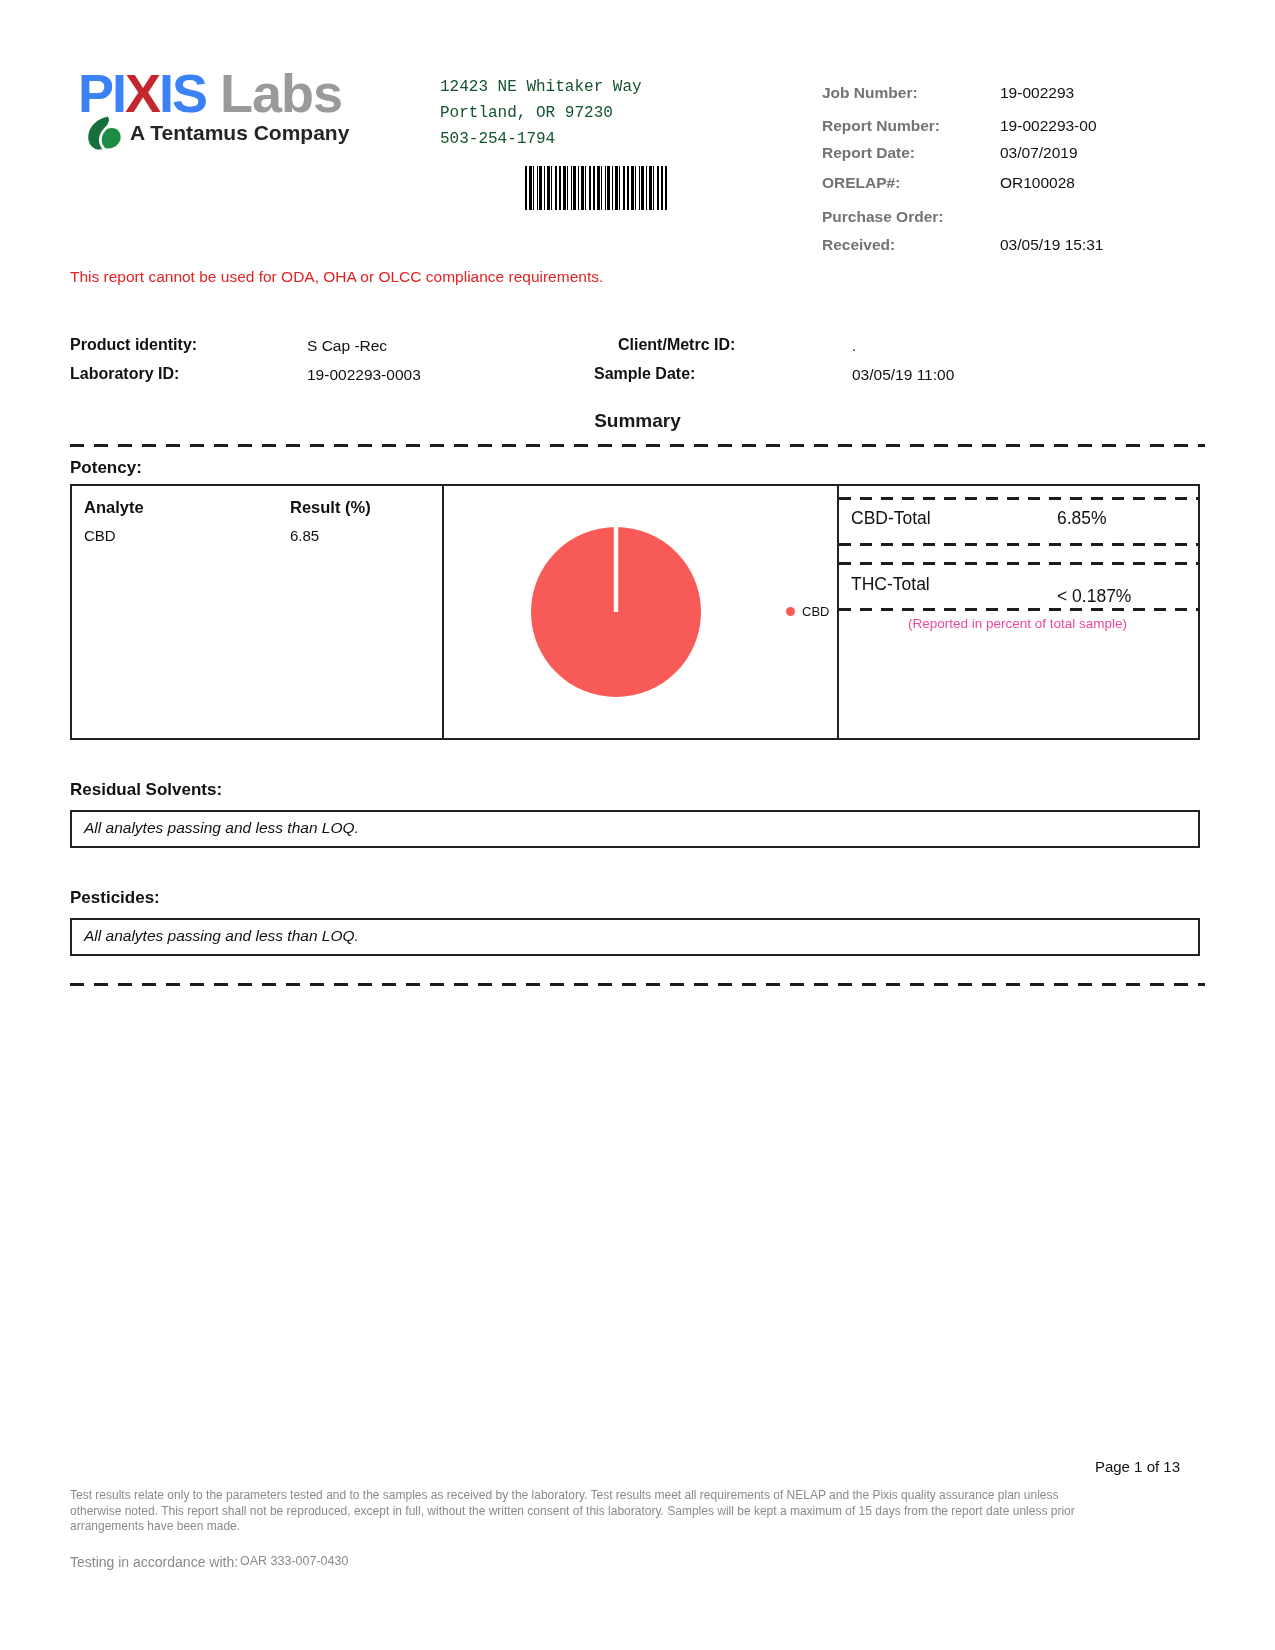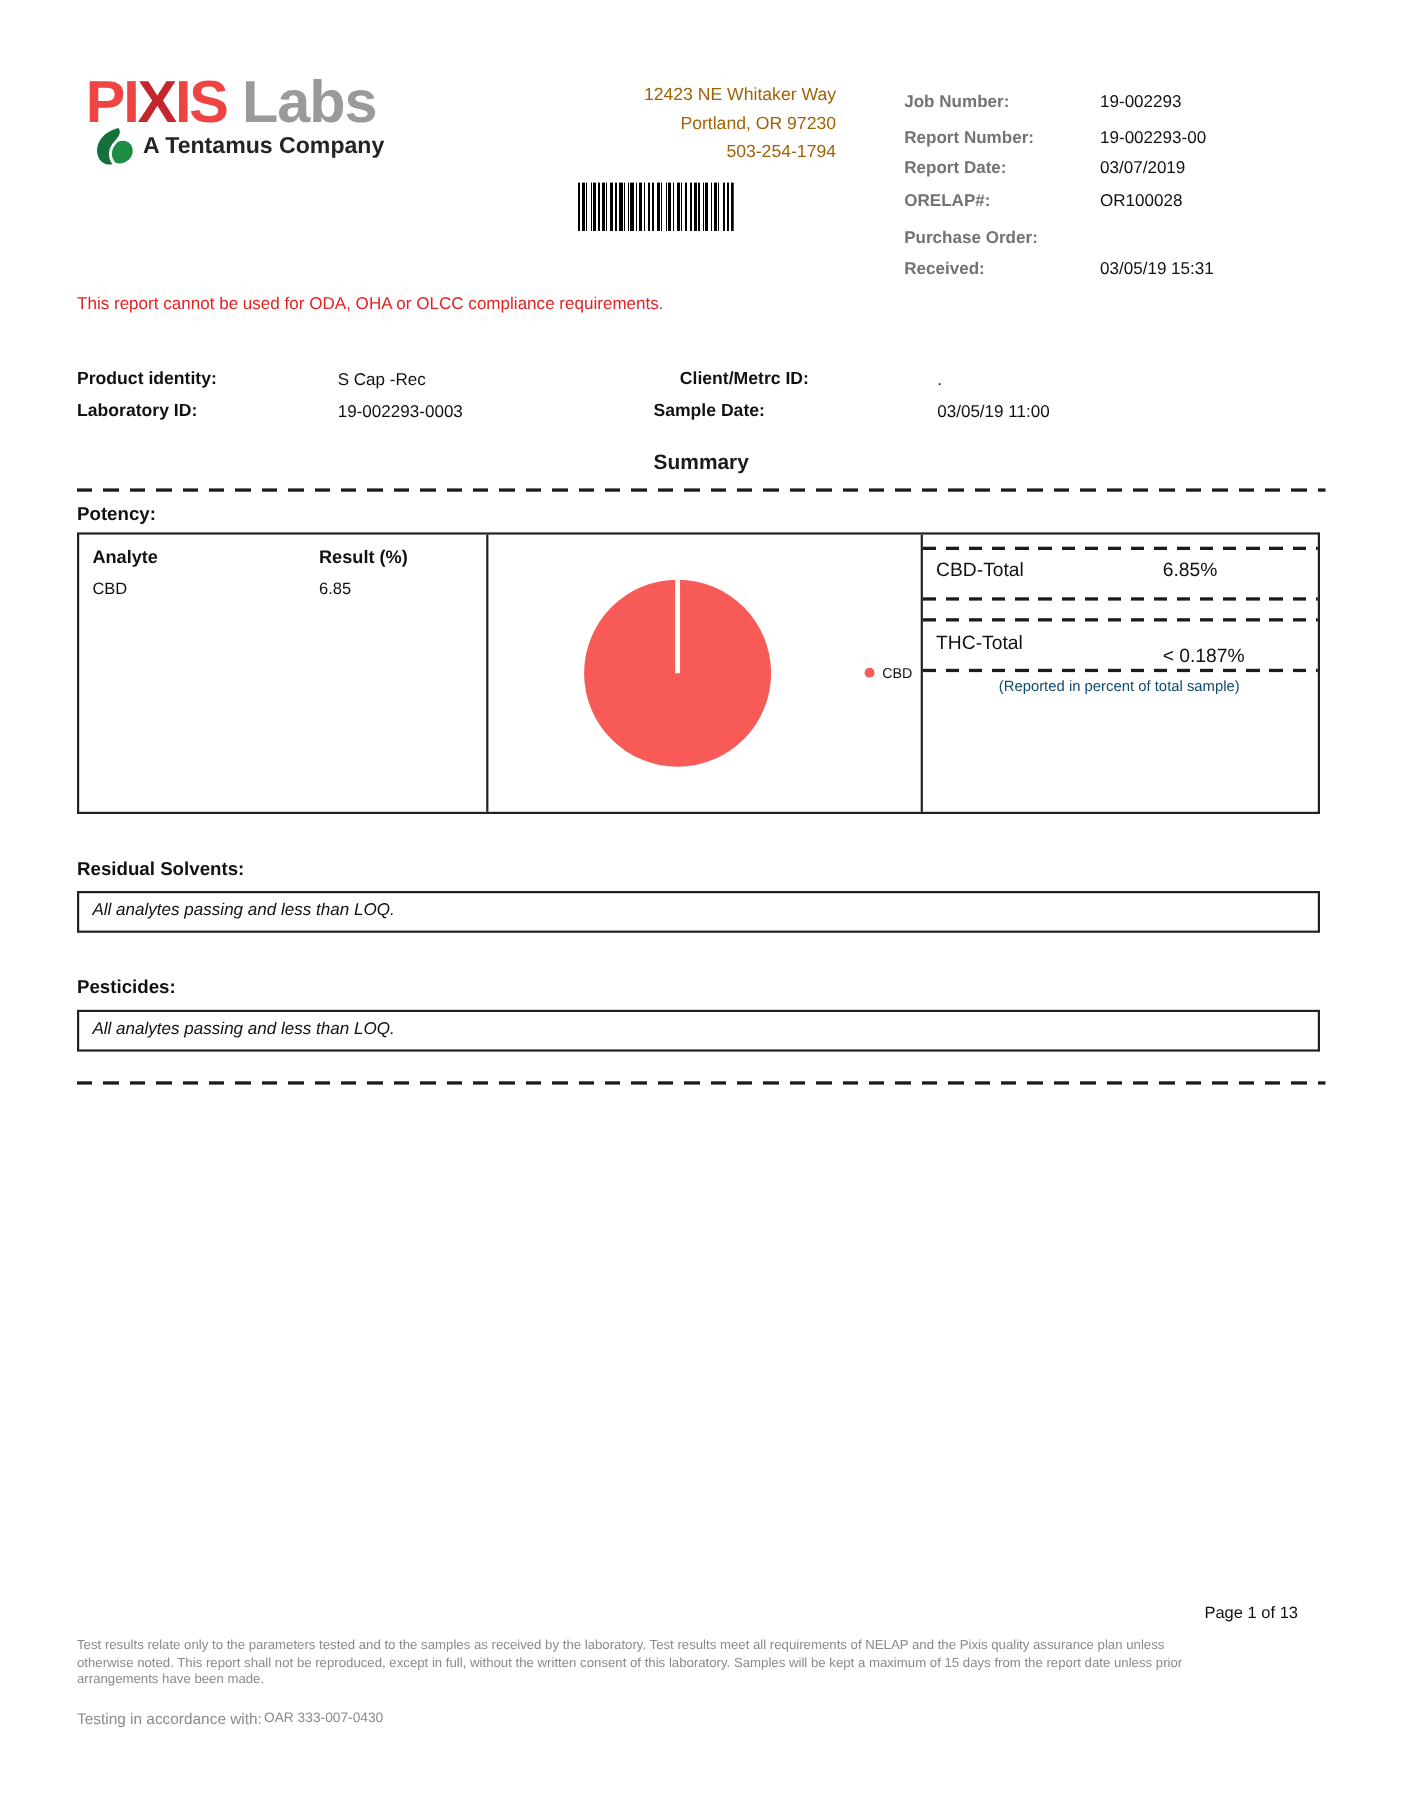--- a/index.html
+++ b/index.html
@@ -2,27 +2,27 @@
 <html><head>
 <meta charset="utf-8">
 <style>
   html,body{margin:0;padding:0;background:#ffffff;}
   .page{
     position:relative;width:1275px;height:1650px;background:#fff;overflow:hidden;
     font-family:"Liberation Sans","DejaVu Sans",sans-serif;color:#1a1a1a;
   }
   
   .wordmark{position:absolute;left:78px;top:62px;font-size:54px;font-weight:bold;letter-spacing:-2px;white-space:nowrap;}
-  .wm-dark{color:#ef4444;}
+  .wm-dark{color:#3b82f6;}
   .wm-accent{color:#c4262e;}
   .wm-labs{color:#9a9a9a;letter-spacing:-1px;text-align:center;}
   .tagline-row{position:absolute;left:84px;top:114px;display:flex;align-items:center;gap:8px;}
   .leaf{width:38px;height:38px;}
   .tagline{font-size:21px;font-weight:bold;color:#242424;letter-spacing:0px;}
-  .addr{position:absolute;left:440px;top:74px;width:320px;text-align:right;font-size:16px;line-height:26px;color:#a16207;}
+  .addr{position:absolute;left:440px;top:74px;width:320px;text-align:left;font-size:16px;line-height:26px;color:#14532d;font-family:Liberation Mono, monospace;}
   .barcode{position:absolute;left:525px;top:166px;width:142px;height:44px;
     background:repeating-linear-gradient(90deg,#000 0 2px,#fff 2px 4px,#000 4px 7px,#fff 7px 8px,#000 8px 9px,#fff 9px 12px,#000 12px 13px,#fff 13px 14px,#000 14px 17px,#fff 17px 19px,#000 19px 20px,#fff 20px 22px,#000 22px 25px,#fff 25px 26px,#000 26px 27px,#fff 27px 30px,#000 30px 32px,#fff 32px 34px);
   }
   .meta{position:absolute;left:822px;top:84px;width:380px;font-size:15.5px;}
   .meta-row{position:absolute;left:0;white-space:nowrap;}
   .meta-label{display:inline-block;width:178px;font-weight:bold;color:#737373;}
   .meta-value{color:#111;}
   
   .notice{position:absolute;left:70px;top:268px;font-size:15.5px;color:#e32222;}
   
@@ -36,21 +36,21 @@
   .vdiv{position:absolute;top:0;bottom:0;width:2px;background:#222;}
   .tbl-head{position:absolute;font-size:16.5px;font-weight:bold;color:#111;}
   .tbl-cell{position:absolute;font-size:15px;color:#111;}
   .pie-svg{position:absolute;left:372px;top:0;width:393px;height:252px;}
   .legend{position:absolute;left:714px;top:118px;display:flex;align-items:center;gap:7px;}
   .legend-dot{width:9px;height:9px;border-radius:50%;background:#f85b57;}
   .legend-label{font-size:13px;color:#111;}
   .pdash{position:absolute;left:767px;right:0;height:3px;background:repeating-linear-gradient(90deg,#1c1c1c 0 12px,transparent 12px 21px);}
   .tot-label{position:absolute;left:779px;font-size:17.5px;color:#111;white-space:nowrap;}
   .tot-value{position:absolute;left:985px;font-size:17.5px;color:#111;white-space:nowrap;}
-  .tot-note{position:absolute;left:767px;right:2px;top:130px;text-align:center;font-size:13.5px;color:#0c4a6e;}
+  .tot-note{position:absolute;left:767px;right:2px;top:130px;text-align:center;font-size:13.5px;color:#ec4899;}
   .result-box{position:absolute;left:70px;width:1130px;height:38px;border:2px solid #222;box-sizing:border-box;}
   .result-text{position:absolute;left:12px;top:7px;font-size:15.5px;font-style:italic;color:#111;}
   
   .page-indicator{position:absolute;left:70px;top:1458px;width:1110px;text-align:right;font-size:15px;color:#111;}
   .disclaimer{position:absolute;left:70px;top:1488px;width:1090px;font-size:12px;line-height:15.5px;color:#8a8a8a;}
   .testing{position:absolute;left:70px;top:1554px;font-size:14px;color:#8a8a8a;}
   .testing-value{position:absolute;left:240px;top:1554px;font-size:12.5px;color:#8a8a8a;}
 </style>
 </head>
 <body>

